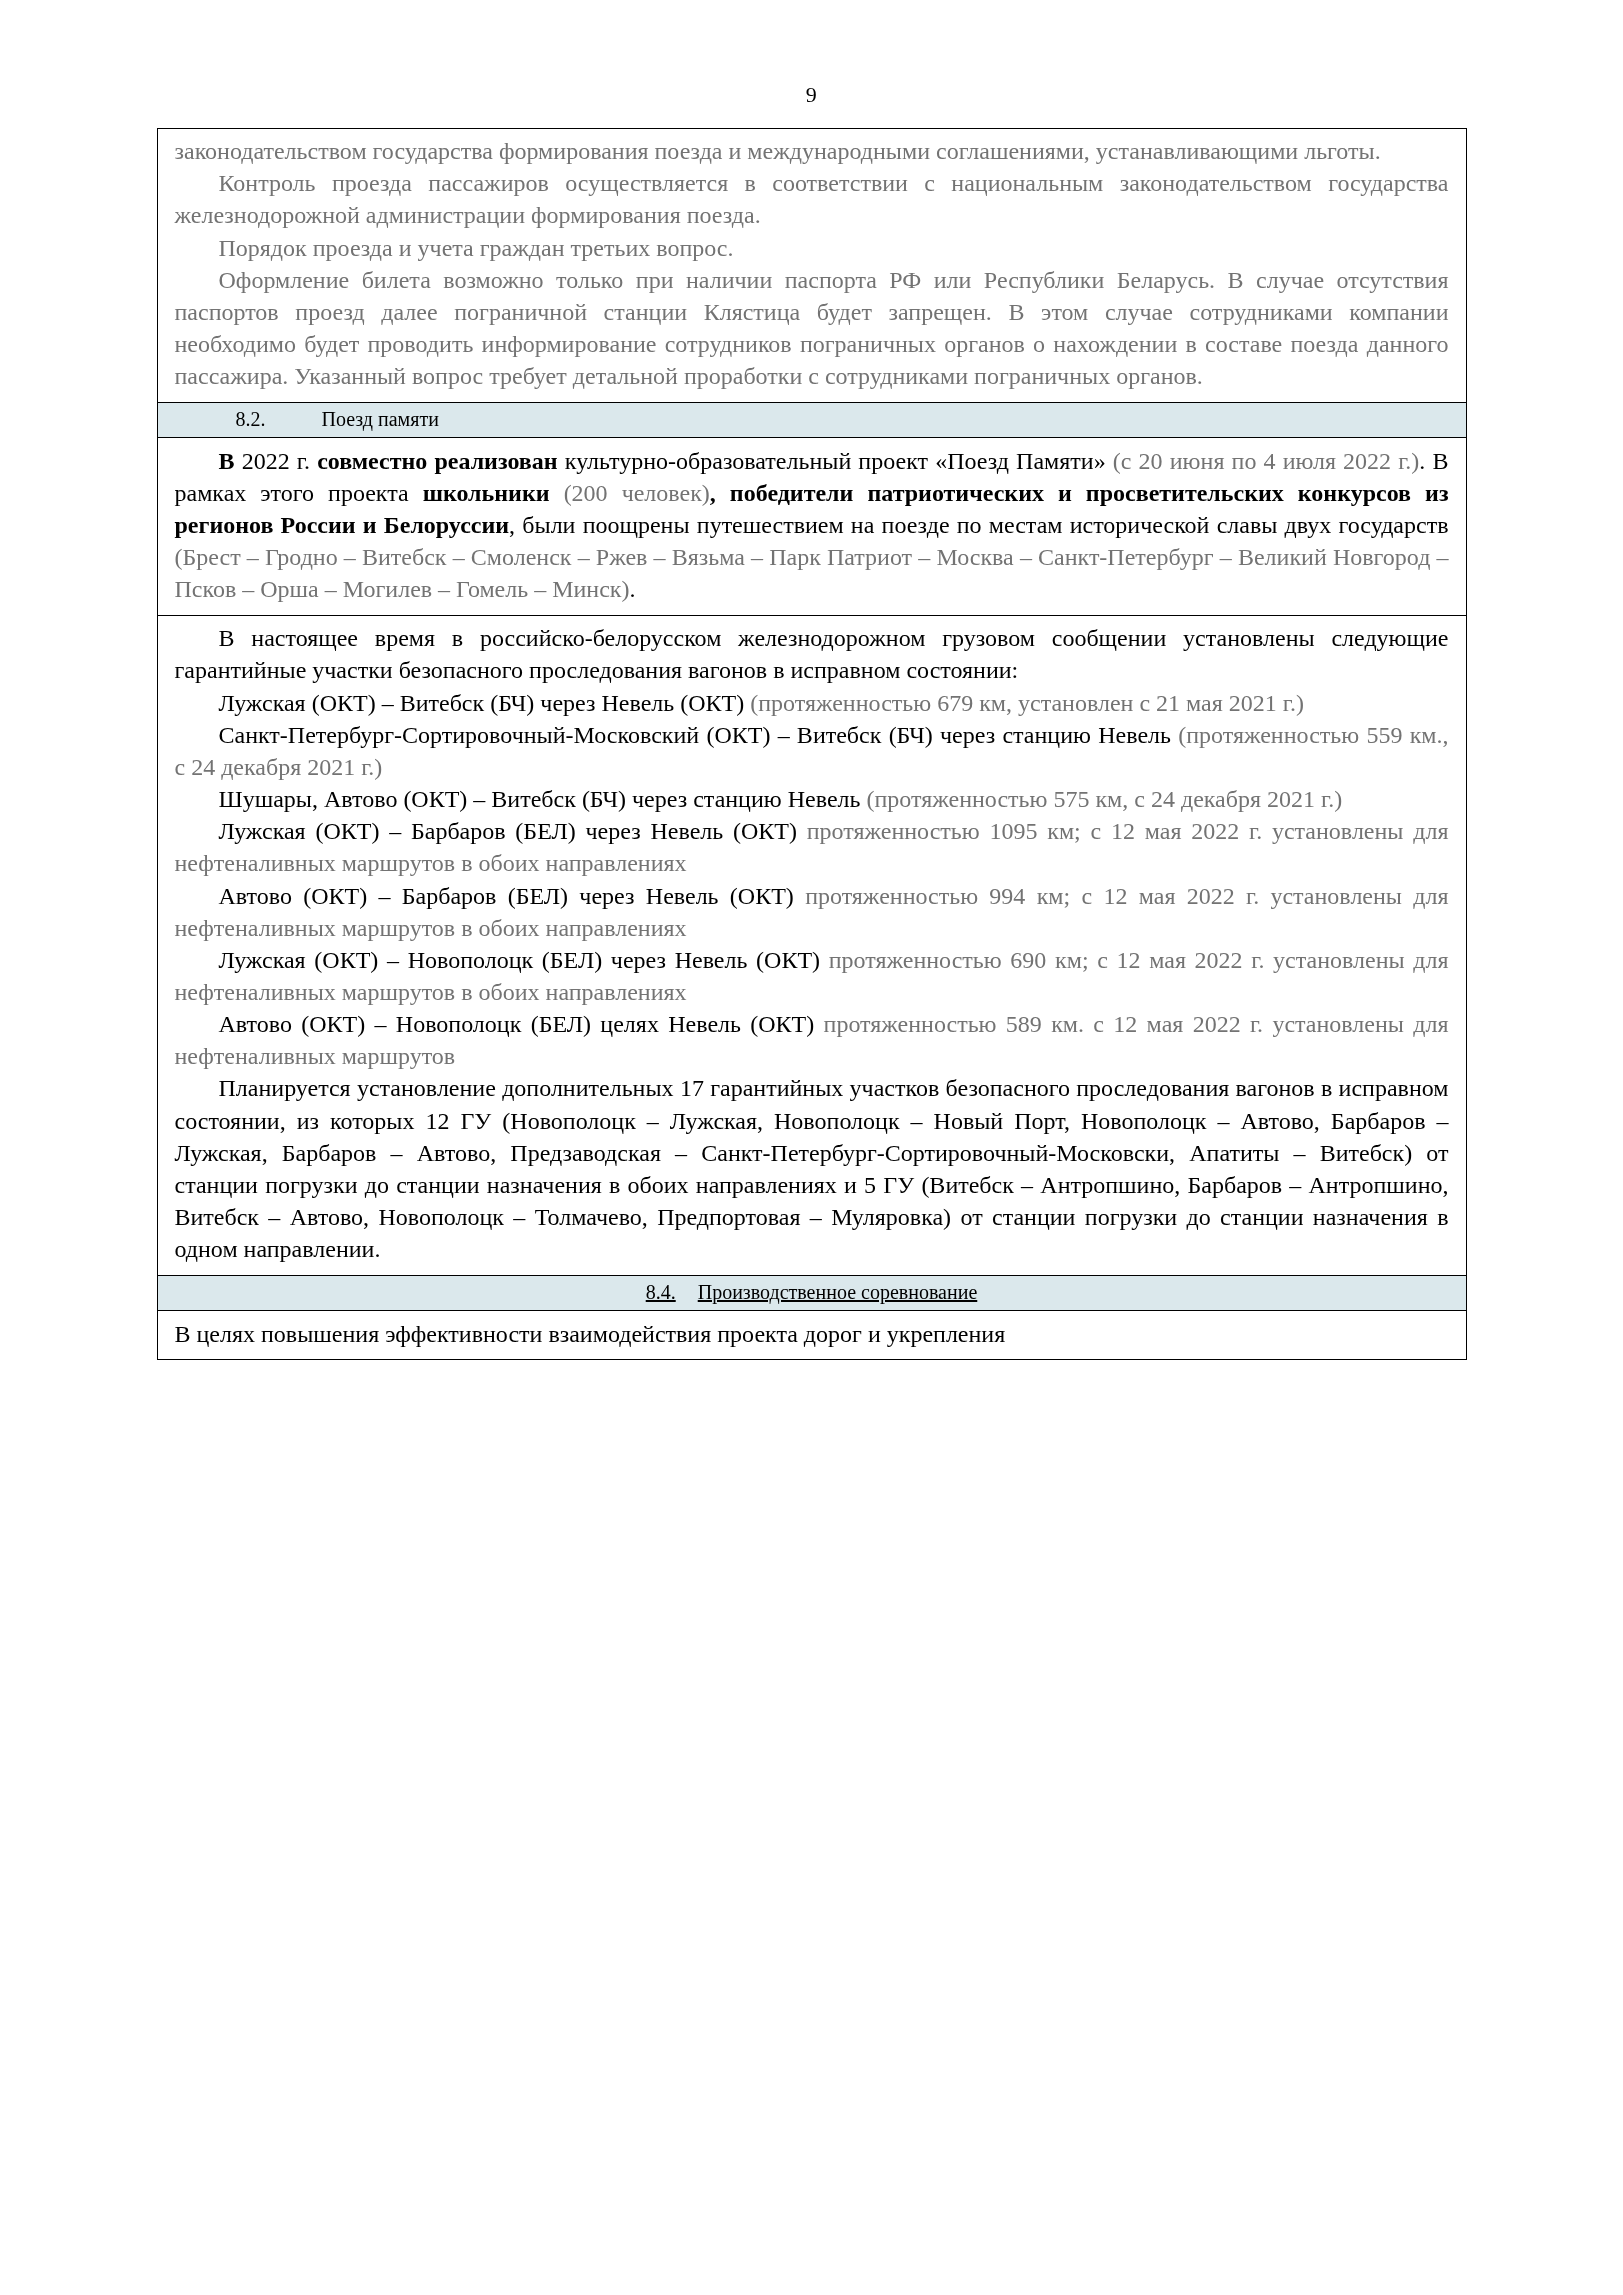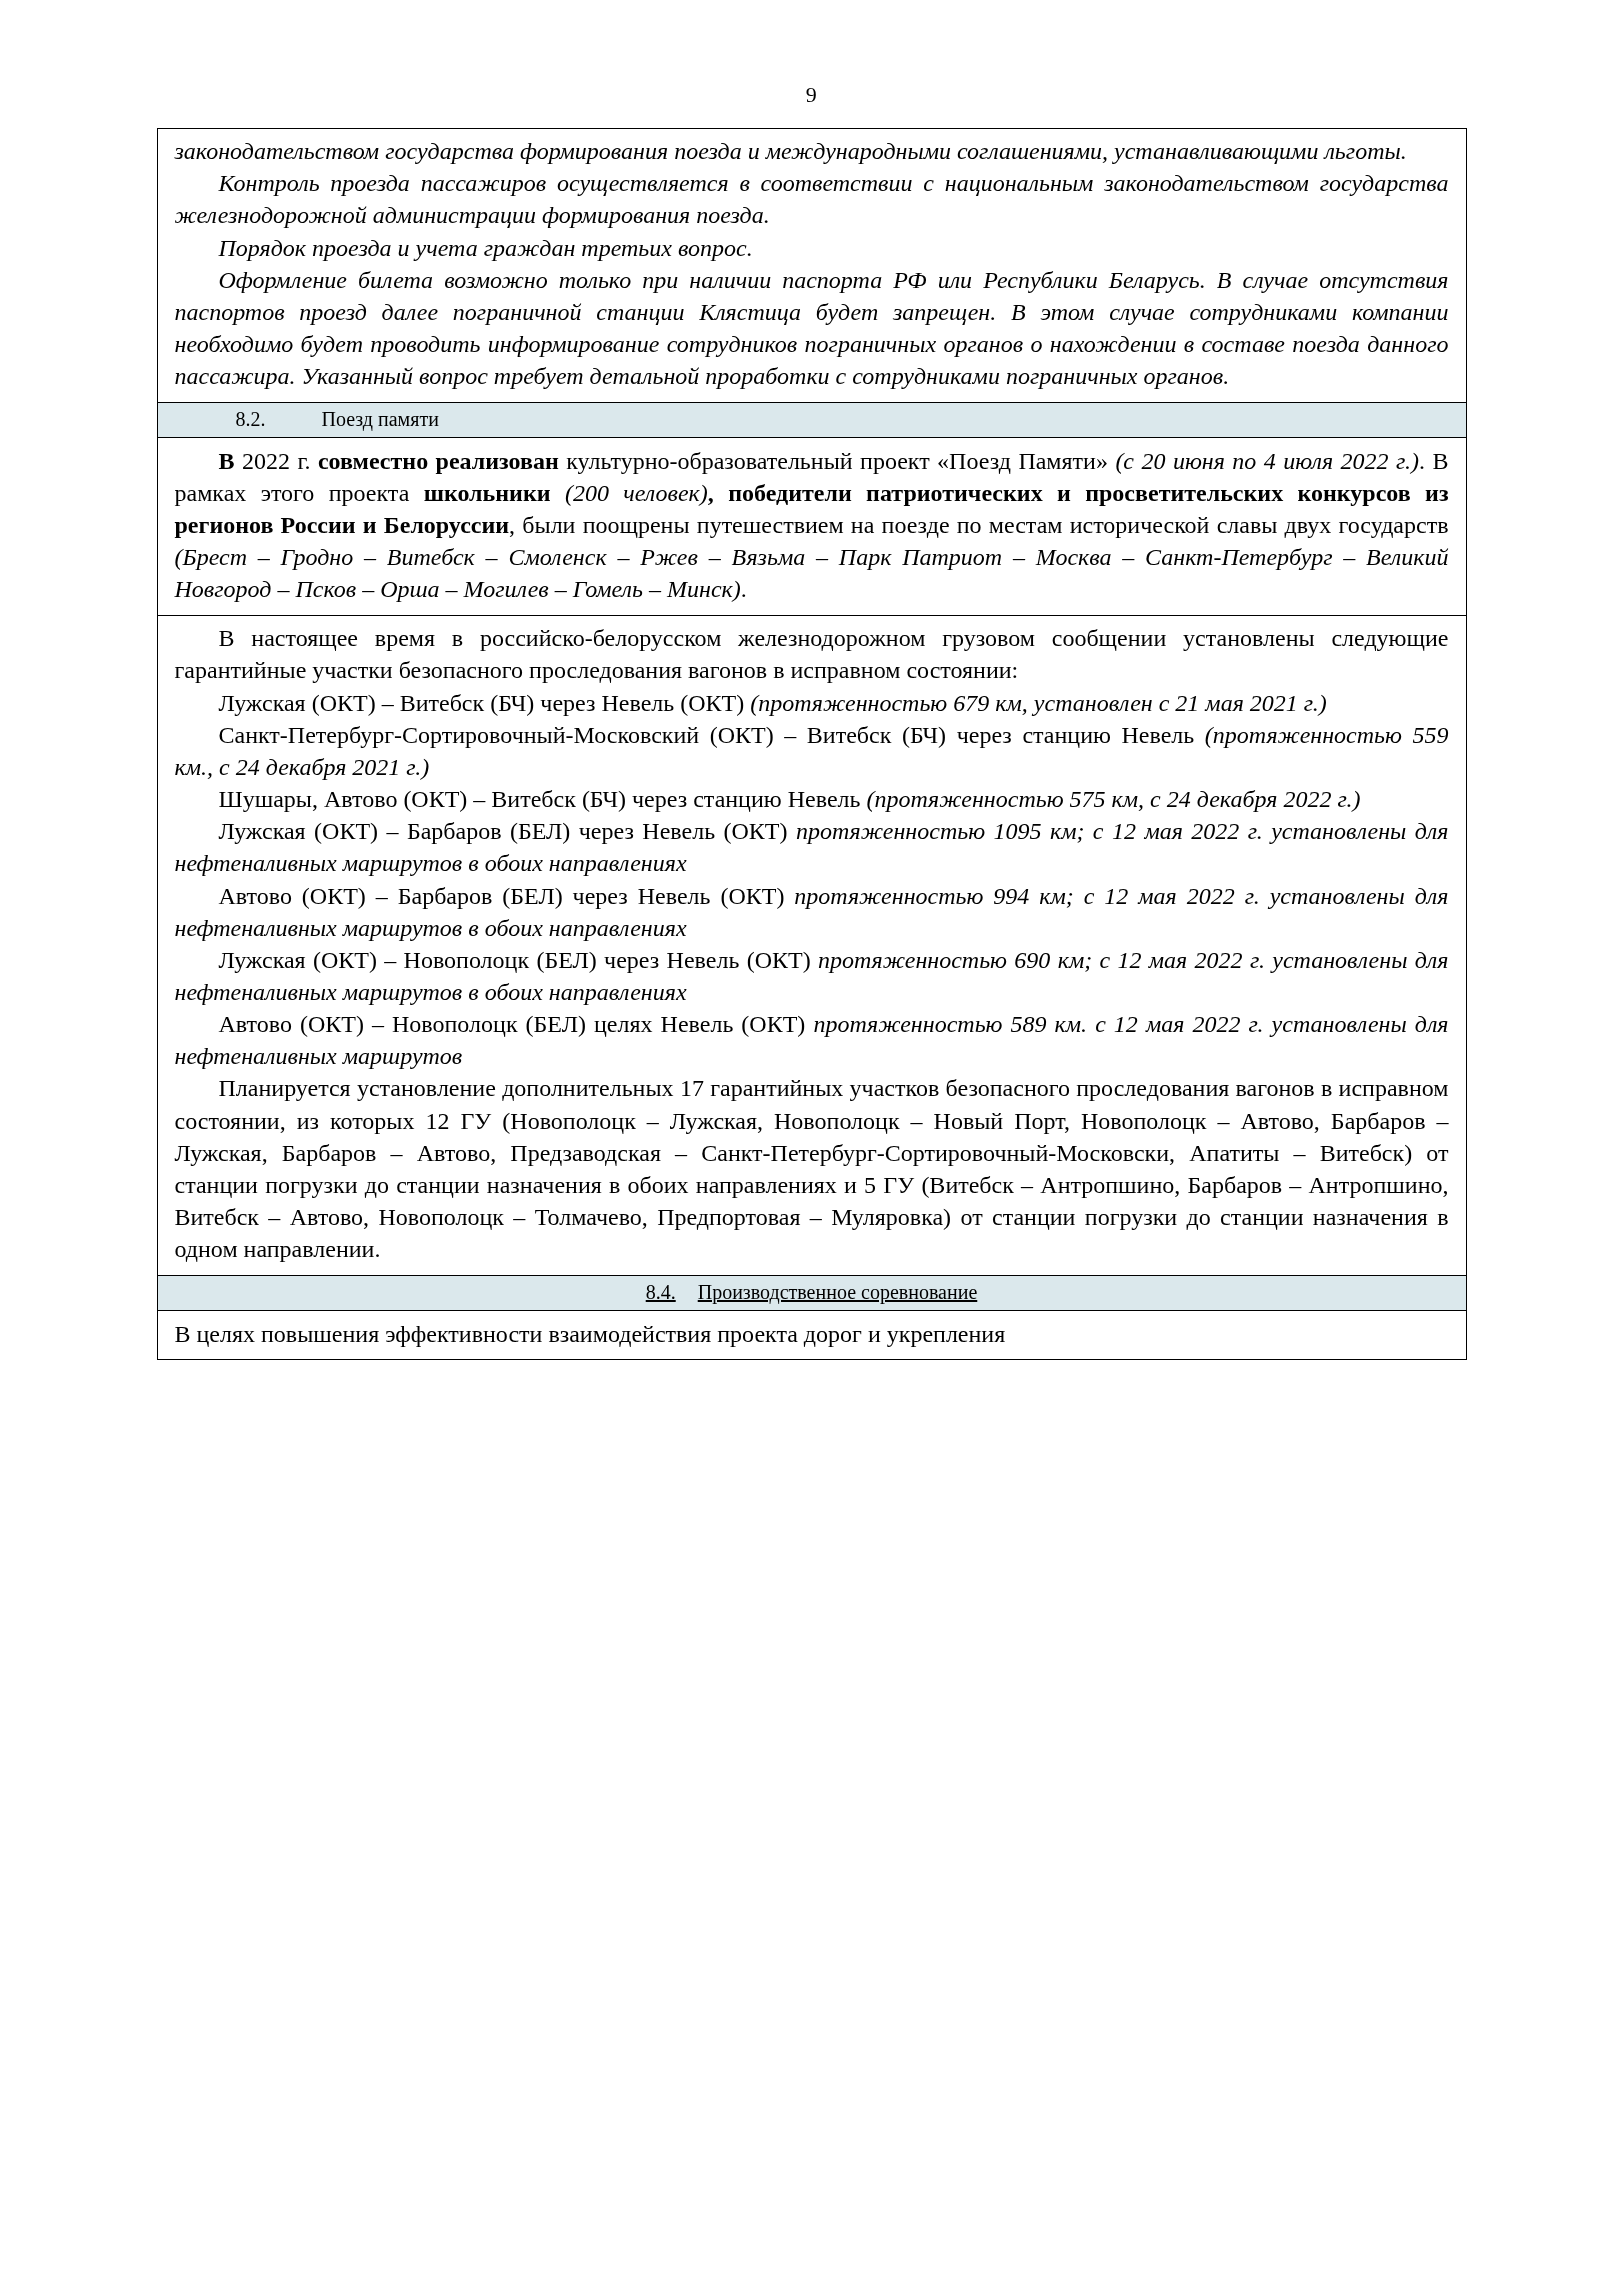--- a/index.html
+++ b/index.html
@@ -76,22 +76,21 @@
     text-decoration: underline;
   }
   .sh-center .sh-num {
     width: auto;
     text-align: left;
   }
   .sh-center .sh-title {
     padding-left: 22px;
   }
   .blue-i {
-    color: #000000;
-    font-style: italic;
+    color: #737373;
   }
   .b {
     font-weight: bold;
   }
 </style>
 </head>
 <body>
 
 <div class="page">
 
@@ -134,21 +133,21 @@
 
       <tr>
         <td>
           <div class="cell-body">
             <p class="indent">В настоящее время в российско-белорусском железнодорожном грузовом сообщении установлены следующие гарантийные участки безопасного проследования вагонов в исправном состоянии:</p>
 
             <p class="indent"><span>Лужская (ОКТ) – Витебск (БЧ) через Невель (ОКТ) </span><span class="blue-i">(протяженностью 679 км, установлен с 21 мая 2021 г.)</span></p>
 
             <p class="indent"><span>Санкт-Петербург-Сортировочный-Московский (ОКТ) – Витебск (БЧ) через станцию Невель </span><span class="blue-i">(протяженностью 559 км., с 24 декабря 2021 г.)</span></p>
 
-            <p class="indent"><span>Шушары, Автово (ОКТ) – Витебск (БЧ) через станцию Невель </span><span class="blue-i">(протяженностью 575 км, с 24 декабря 2022 г.)</span></p>
+            <p class="indent"><span>Шушары, Автово (ОКТ) – Витебск (БЧ) через станцию Невель </span><span class="blue-i">(протяженностью 575 км, с 24 декабря 2021 г.)</span></p>
 
             <p class="indent"><span>Лужская (ОКТ) – Барбаров (БЕЛ) через Невель (ОКТ) </span><span class="blue-i">протяженностью 1095 км; с 12 мая 2022 г. установлены для нефтеналивных маршрутов в обоих направлениях</span></p>
 
             <p class="indent"><span>Автово (ОКТ) – Барбаров (БЕЛ) через Невель (ОКТ) </span><span class="blue-i">протяженностью 994 км; с 12 мая 2022 г. установлены для нефтеналивных маршрутов в обоих направлениях</span></p>
 
             <p class="indent"><span>Лужская (ОКТ) – Новополоцк (БЕЛ) через Невель (ОКТ) </span><span class="blue-i">протяженностью 690 км; с 12 мая 2022 г. установлены для нефтеналивных маршрутов в обоих направлениях</span></p>
 
             <p class="indent"><span>Автово (ОКТ) – Новополоцк (БЕЛ) целях Невель (ОКТ) </span><span class="blue-i">протяженностью 589 км. с 12 мая 2022 г. установлены для нефтеналивных маршрутов</span></p>
 
             <p class="indent">Планируется установление дополнительных 17 гарантийных участков безопасного проследования вагонов в исправном состоянии, из которых 12 ГУ (Новополоцк – Лужская, Новополоцк – Новый Порт, Новополоцк – Автово, Барбаров – Лужская, Барбаров – Автово, Предзаводская – Санкт-Петербург-Сортировочный-Московски, Апатиты – Витебск) от станции погрузки до станции назначения в обоих направлениях и 5 ГУ (Витебск – Антропшино, Барбаров – Антропшино, Витебск – Автово, Новополоцк – Толмачево, Предпортовая – Муляровка) от станции погрузки до станции назначения в одном направлении.</p>

